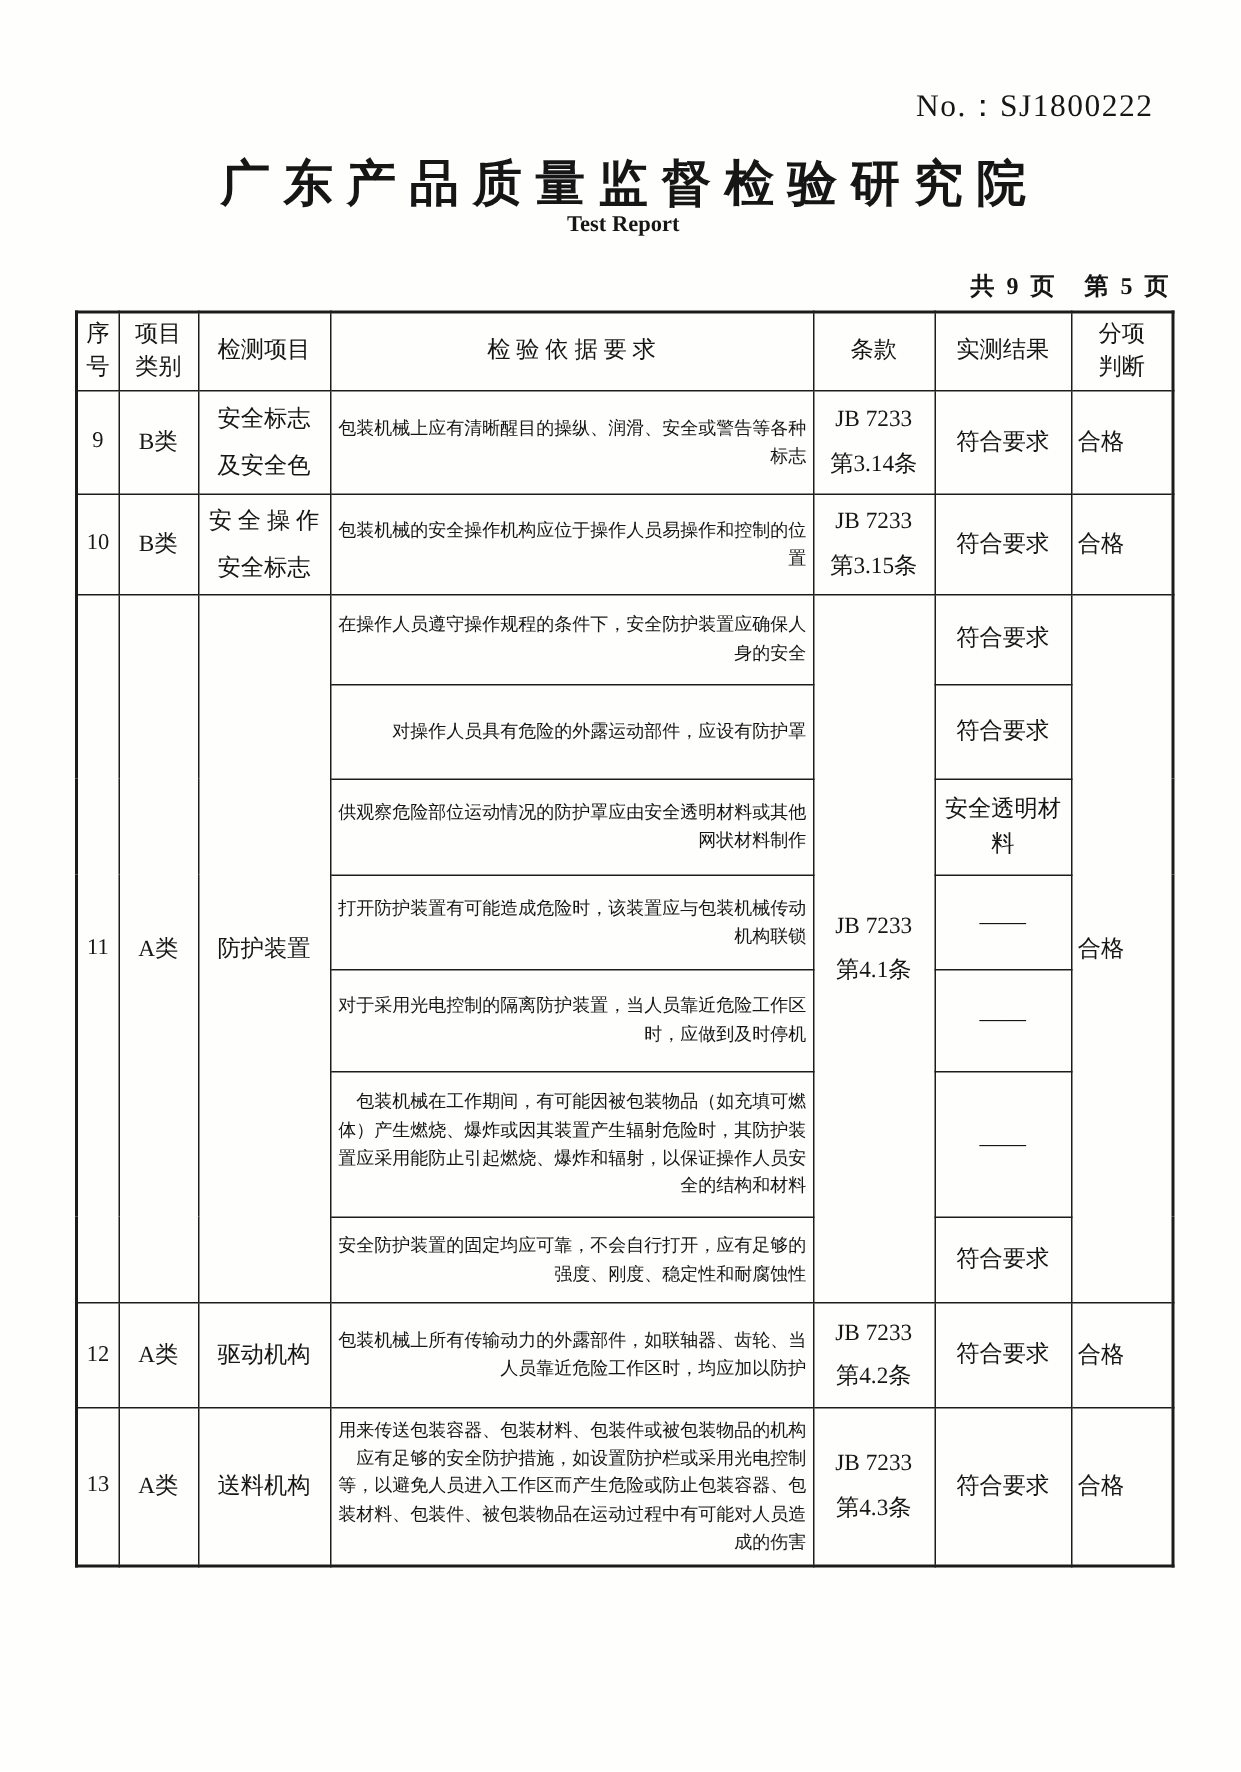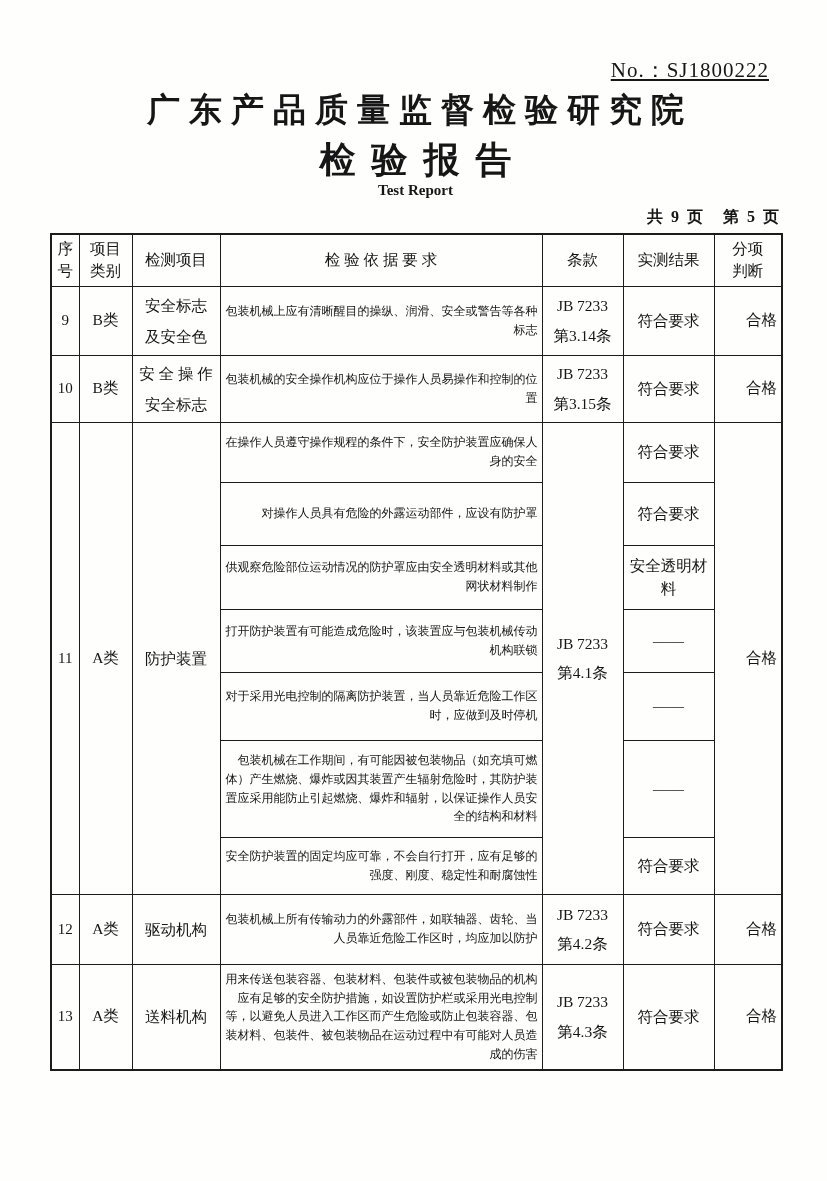--- a/index.html
+++ b/index.html
@@ -19,24 +19,23 @@
   .content { padding: 0 46px 0 50px; }
 
   
   .report-no {
     margin-top: 56px;
     text-align: right;
     font-size: 21px;
     letter-spacing: 1px;
     padding-right: 12px;
     font-weight: 500;
-    text-decoration: underline;
   }
   .title-cn {
-    margin-top: 4px;
+    margin-top: 16px;
     text-align: center;
     font-size: 33px;
     font-weight: bold;
     letter-spacing: 9px;
     text-indent: 9px;
     white-space: nowrap;
   }
   .title-en {
     margin-top: 3px;
     text-align: center;
@@ -51,21 +50,21 @@
     letter-spacing: 16px;
     text-indent: 16px;
   }
   .report-title-en {
     margin-top: -3px;
     text-align: center;
     font-size: 15px;
     font-weight: bold;
   }
   .pagination {
-    margin-top: 8px;
+    margin-top: 22px;
     margin-bottom: 5px;
     text-align: right;
     font-size: 16px;
     font-weight: bold;
     letter-spacing: 2px;
   }
 
   
   table.report {
     width: 731px;
@@ -102,31 +101,30 @@
   .c-no     { text-align: center; font-size: 15px; }
   .c-cat    { text-align: center; font-size: 15.5px; font-weight: bold; }
   .c-item   { text-align: center; font-size: 15.5px; font-weight: bold;
               white-space: pre-line; line-height: 2.0; }
   .c-req    { text-align: right; font-size: 12px; line-height: 1.55;
               padding: 4px 9px 4px 11px; font-weight: 500; }
   .c-clause { text-align: center; font-size: 15.5px; white-space: pre-line;
               line-height: 1.9; font-weight: 500; }
   .c-result { text-align: center; font-size: 15.5px; font-weight: bold;
               line-height: 1.5; padding: 2px 8px; }
-  .c-verdict{ text-align: right; font-size: 15.5px; font-weight: bold; }
+  .c-verdict{ text-align: left; font-size: 15.5px; font-weight: bold; }
 </style>
 </head>
 <body>
 
 <div class="page">
   <div class="content">
 
     <div class="report-no">No.：SJ1800222</div>
     <div class="title-cn">广东产品质量监督检验研究院</div>
-    <div class="report-title-cn">检验报告</div>
     <div class="report-title-en">Test Report</div>
     <div class="pagination">共 9 页　第 5 页</div>
 
     <table class="report">
       <colgroup>
         <col style="width:28px">
           <col style="width:53px">
           <col style="width:88px">
         <col style="width:322px">
           <col style="width:81px">

